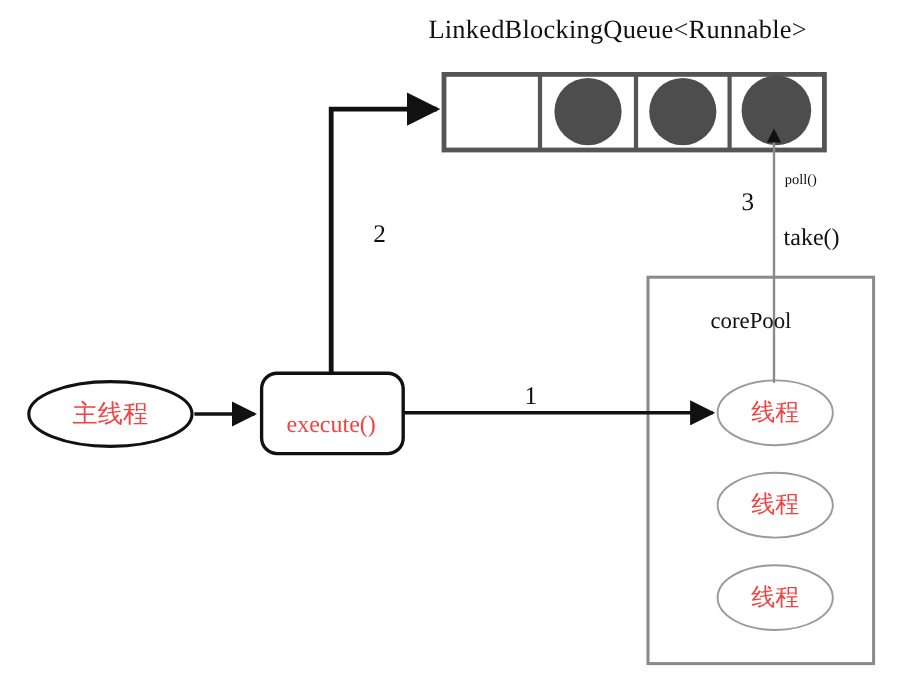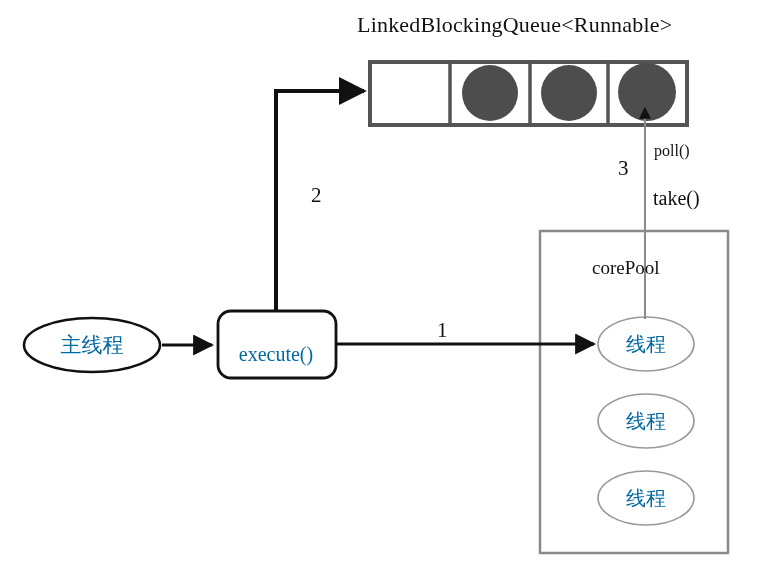--- a/index.html
+++ b/index.html
@@ -54,32 +54,32 @@
     font-size: 21px;
   }
   .step-3 {
     left: 618px;
     top: 158px;
     font-size: 21px;
   }
   .poll-label {
     left: 654px;
     top: 143px;
-    font-size: 16px;
+    font-size: 12px;
   }
   .take-label {
     left: 653px;
     top: 188px;
     font-size: 20px;
   }
   .node-text {
     position: absolute;
     white-space: nowrap;
     transform: translate(-50%, -50%);
-    color: #0369a1;
+    color: #ef4444;
     line-height: 1;
   }
   .main-thread-text { left: 92px;  top: 345px; font-size: 21px; }
   .execute-text     { left: 276px; top: 354px; font-size: 20px; }
   .worker-text-1    { left: 646px; top: 344px; font-size: 20px; }
   .worker-text-2    { left: 646px; top: 421px; font-size: 20px; }
   .worker-text-3    { left: 646px; top: 498px; font-size: 20px; }
 </style>
 </head>
 <body>

